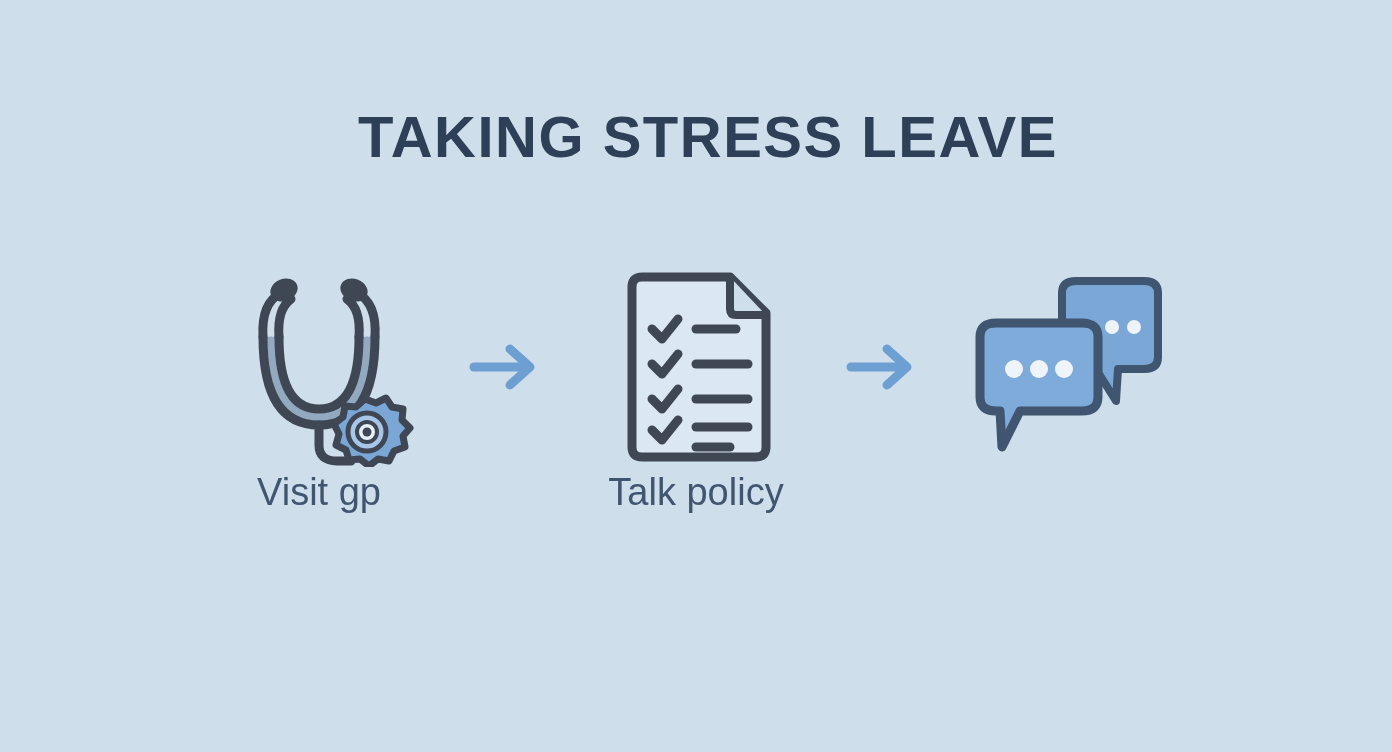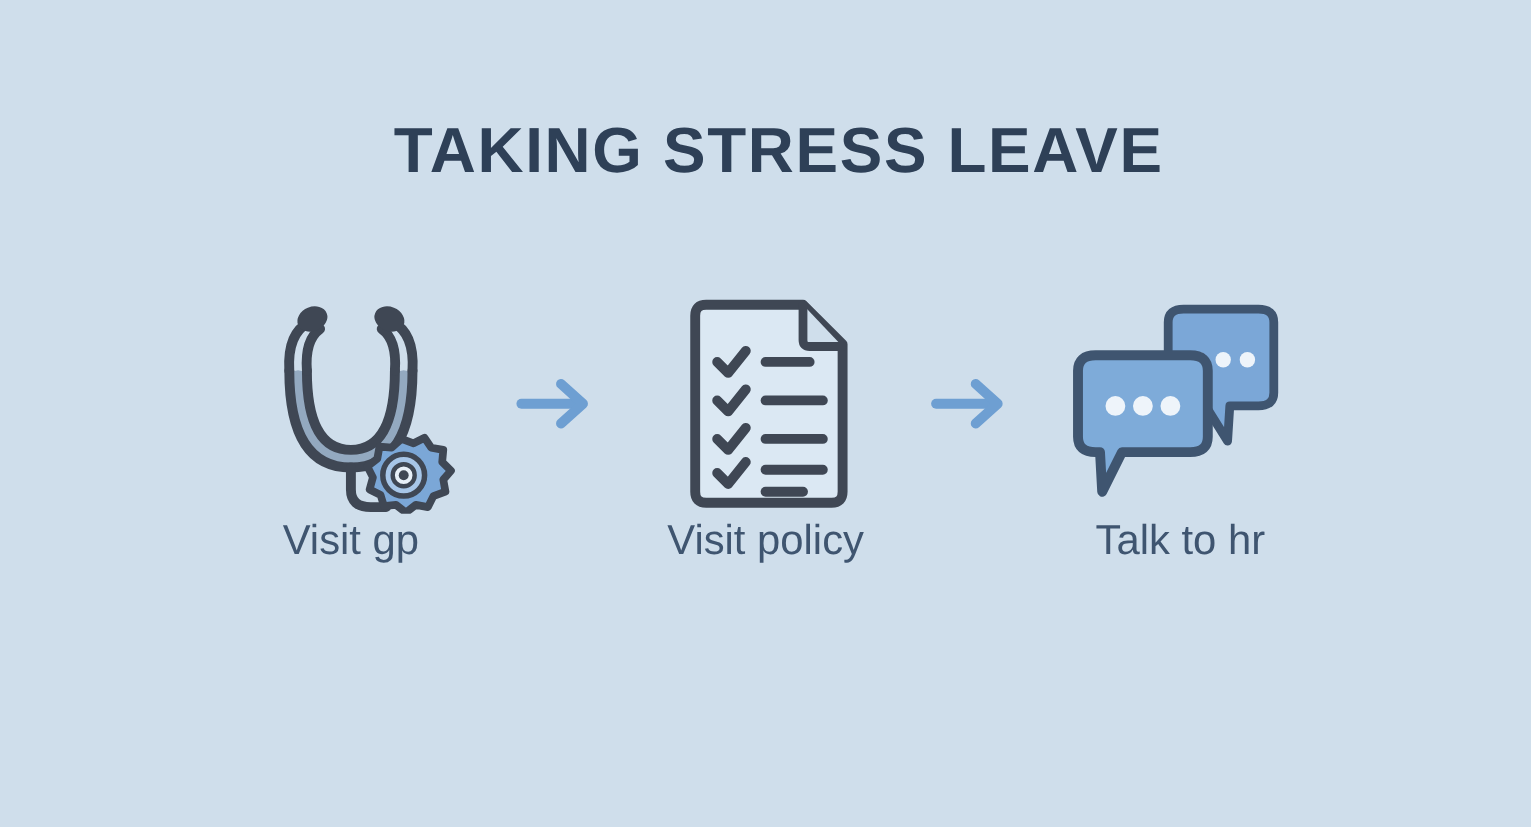--- a/index.html
+++ b/index.html
@@ -146,21 +146,21 @@
 
           <g stroke="#3f4754" stroke-width="9" stroke-linecap="round">
             <line x1="100" y1="62" x2="140" y2="62"></line>
             <line x1="100" y1="97" x2="152" y2="97"></line>
             <line x1="100" y1="132" x2="152" y2="132"></line>
             <line x1="100" y1="160" x2="152" y2="160"></line>
             <line x1="100" y1="180" x2="134" y2="180"></line>
           </g>
         </svg>
       </div>
-      <div class="step-label">Visit policy</div>
+      <div class="step-label">Talk policy</div>
     </div>
 
     <div class="arrow-box">
       <svg width="80" height="60" viewBox="0 0 80 60" aria-hidden="true">
         <path d="M6 30 L58 30" fill="none" stroke="#6e9fd2" stroke-width="9" stroke-linecap="round"></path>
         <path d="M42 12 L62 30 L42 48" fill="none" stroke="#6e9fd2" stroke-width="9" stroke-linecap="round" stroke-linejoin="round"></path>
       </svg>
     </div>
 
     <div class="step">
@@ -175,17 +175,16 @@
           <circle cx="168" cy="52" r="7" fill="#eef4fa"></circle>
 
           <path d="M14 62 Q14 48 30 48 L116 48 Q132 48 132 62 L132 122
                    Q132 136 116 136 L54 136 L36 172 L34 136 L30 136
                    Q14 136 14 122 Z" fill="#7eabd9" stroke="#3f5570" stroke-width="9" stroke-linejoin="round"></path>
           <circle cx="48" cy="94" r="9" fill="#eef4fa"></circle>
           <circle cx="73" cy="94" r="9" fill="#eef4fa"></circle>
           <circle cx="98" cy="94" r="9" fill="#eef4fa"></circle>
         </svg>
       </div>
-      <div class="step-label">Talk to hr</div>
     </div>
 
   </div>
 </div>
 
 </body></html>

